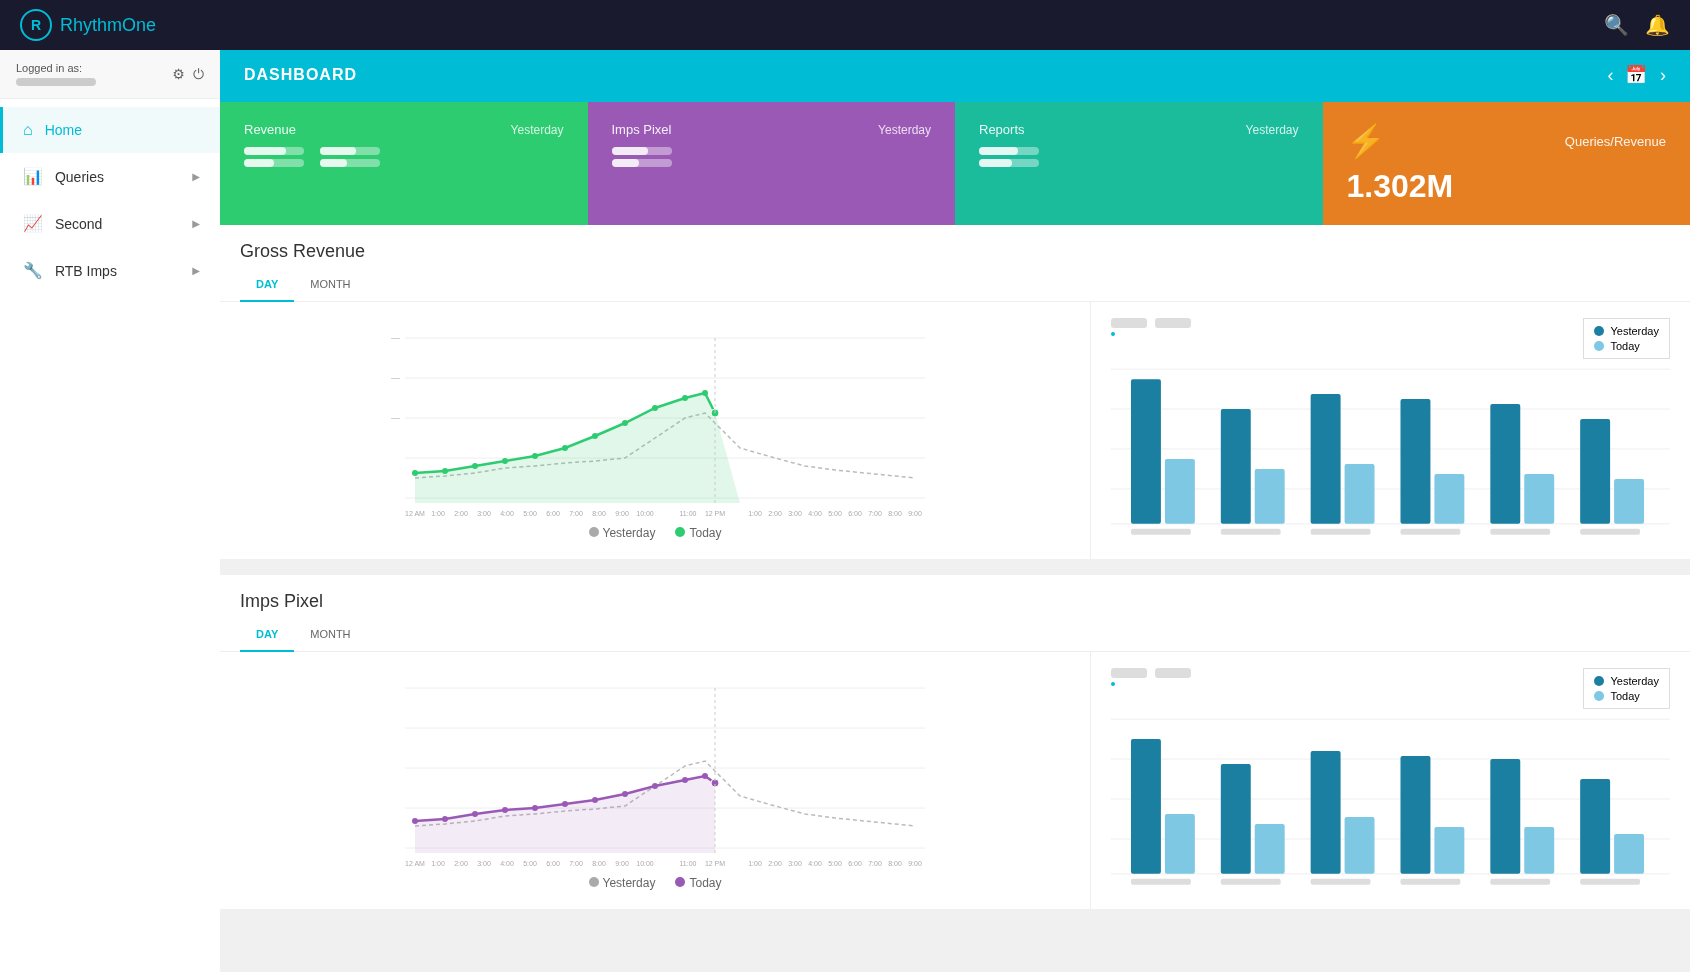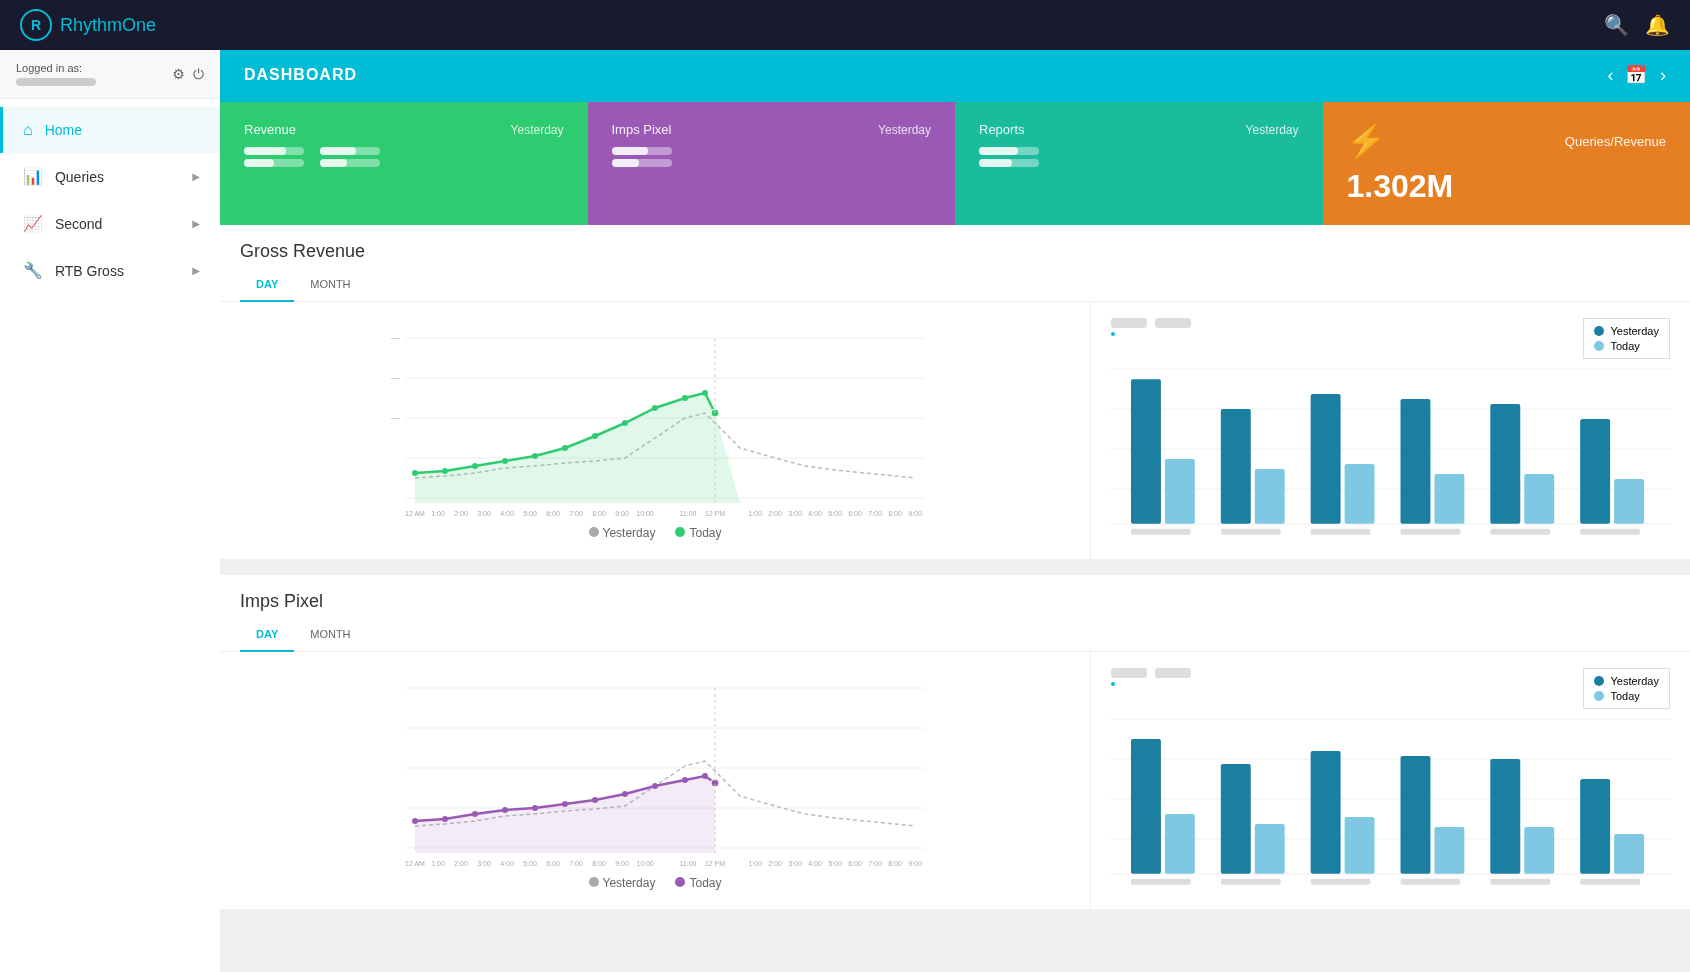--- a/index.html
+++ b/index.html
@@ -248,21 +248,21 @@
         <span>Queries</span>
         <span class="arrow">▶</span>
       </div>
       <div class="sidebar-item">
         <span class="icon">📈</span>
         <span>Second</span>
         <span class="arrow">▶</span>
       </div>
       <div class="sidebar-item">
         <span class="icon">🔧</span>
-        <span>RTB Gross</span>
+        <span>RTB Imps</span>
         <span class="arrow">▶</span>
       </div>
     </nav>
   </aside>
 
   <main class="main-content">
 
     <div class="dash-header">
       <h1 class="dash-title">DASHBOARD</h1>
       <div class="dash-header-actions">

